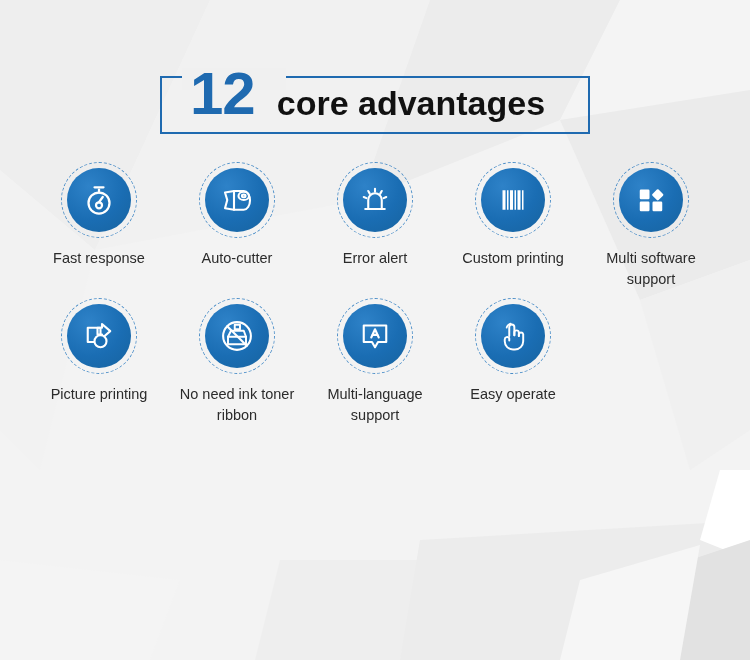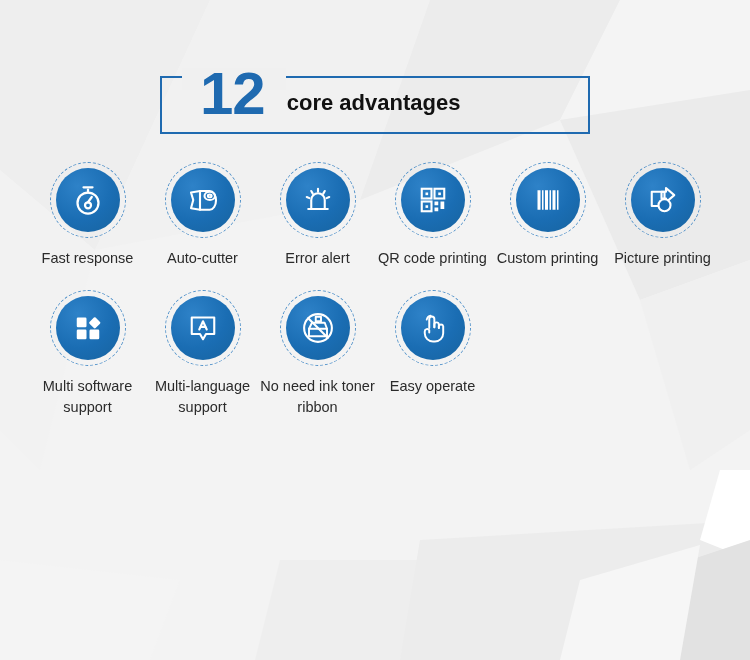--- a/index.html
+++ b/index.html
@@ -65,52 +65,52 @@
 
   .title-text {
     position: absolute;
     left: 0;
     top: 0;
     width: 430px;
     height: 72px;
     display: flex;
     align-items: center;
     justify-content: flex-start;
-    padding-left: 40px;
+    padding-left: 30px;
     z-index: 3;
   }
 
   .title-num {
     font-size: 60px;
     font-weight: bold;
     color: #1f6ab0;
     letter-spacing: -1px;
     line-height: 1;
     position: relative;
     top: -4px;
   }
 
   .title-main {
-    font-size: 22px;
+    font-size: 34px;
     font-weight: bold;
     color: #111111;
     margin-left: 22px;
     line-height: 1;
     position: relative;
     top: 5px;
   }
 
   
   .grid {
     margin-top: 34px;
     width: 690px;
     display: grid;
-    grid-template-columns: repeat(6, 1fr);
+    grid-template-columns: repeat(5, 1fr);
     grid-template-rows: repeat(3, 128px);
-    row-gap: 0px;
+    row-gap: 8px;
   }
 
   .cell {
     display: flex;
     flex-direction: column;
     align-items: center;
   }
 
   .badge {
     width: 64px;
@@ -225,115 +225,95 @@
             <line x1="33" y1="12" x2="31" y2="15.5"></line>
             <line x1="9" y1="20" x2="12.5" y2="21.5"></line>
             <line x1="39" y1="20" x2="35.5" y2="21.5"></line>
           </g>
         </svg>
       </div>
       <div class="cell-label">Error alert</div>
     </div>
 
 
-    <div class="cell">
-      <div class="badge">
-        <svg viewBox="0 0 48 48">
-          <g fill="none" stroke="#ffffff" stroke-width="2.8">
-            <rect x="9" y="9" width="13" height="13"></rect>
-            <rect x="26" y="9" width="13" height="13"></rect>
-            <rect x="9" y="26" width="13" height="13"></rect>
-          </g>
-          <rect x="14" y="14" width="3.5" height="3.5" fill="#ffffff"></rect>
-          <rect x="31" y="14" width="3.5" height="3.5" fill="#ffffff"></rect>
-          <rect x="14" y="31" width="3.5" height="3.5" fill="#ffffff"></rect>
-          <g fill="#ffffff">
-            <rect x="26" y="26" width="5" height="5"></rect>
-            <rect x="34" y="26" width="5" height="10"></rect>
-            <rect x="26" y="34" width="5" height="5"></rect>
-          </g>
-        </svg>
-      </div>
-      <div class="cell-label">QR code printing</div>
-    </div>
 
     <div class="cell">
       <div class="badge">
         <svg viewBox="0 0 48 48">
           <g fill="#ffffff">
             <rect x="10" y="11" width="4" height="26"></rect>
             <rect x="16" y="11" width="2" height="26"></rect>
             <rect x="20" y="11" width="4" height="26"></rect>
             <rect x="26" y="11" width="2" height="26"></rect>
             <rect x="30" y="11" width="4" height="26"></rect>
             <rect x="36" y="11" width="2" height="26"></rect>
           </g>
         </svg>
       </div>
       <div class="cell-label">Custom printing</div>
     </div>
 
     <div class="cell">
       <div class="badge">
         <svg viewBox="0 0 48 48">
-          <g fill="none" stroke="#ffffff" stroke-width="2.8" stroke-linejoin="round" stroke-linecap="round">
-            <path d="M9 13 L26 13 L26 32 L9 32 Z"></path>
-            <path d="M28 8 L39 17.5 L28 27 L28 22 L22 22 L22 13 L28 13 Z"></path>
-            <circle cx="26" cy="31" r="8" fill="#1a6db3"></circle>
-          </g>
-        </svg>
-      </div>
-      <div class="cell-label">Picture printing</div>
-    </div>
-
-    <div class="cell">
-      <div class="badge">
-        <svg viewBox="0 0 48 48">
           <g fill="#ffffff">
             <rect x="9" y="10" width="13" height="13" rx="1.6"></rect>
             <rect x="9" y="26" width="13" height="13" rx="1.6"></rect>
             <rect x="26" y="26" width="13" height="13" rx="1.6"></rect>
             <rect x="27.3" y="11.3" width="11.5" height="11.5" rx="1.6" transform="rotate(45 33 17)"></rect>
           </g>
         </svg>
       </div>
       <div class="cell-label">Multi software support</div>
     </div>
 
     <div class="cell">
       <div class="badge">
         <svg viewBox="0 0 48 48">
           <g fill="none" stroke="#ffffff" stroke-width="2.8" stroke-linejoin="round" stroke-linecap="round">
-            <path d="M9 10 L39 10 L39 32 L28 32 L24 39 L20 32 L9 32 Z"></path>
-            <path d="M19 26 L24 15 L29 26"></path>
-            <line x1="21" y1="22.5" x2="27" y2="22.5"></line>
-          </g>
-        </svg>
-      </div>
-      <div class="cell-label">Multi-language support</div>
+            <path d="M9 13 L26 13 L26 32 L9 32 Z"></path>
+            <path d="M28 8 L39 17.5 L28 27 L28 22 L22 22 L22 13 L28 13 Z"></path>
+            <circle cx="26" cy="31" r="8" fill="#1a6db3"></circle>
+          </g>
+        </svg>
+      </div>
+      <div class="cell-label">Picture printing</div>
     </div>
 
     <div class="cell">
       <div class="badge">
         <svg viewBox="0 0 48 48">
           <g fill="none" stroke="#ffffff" stroke-width="2.6" stroke-linejoin="round" stroke-linecap="round">
             <path d="M21 9 L28 9 L28 15 L21 15 Z"></path>
             <path d="M16 17 L33 17 L36 25 L36 35 L12 35 L12 25 Z"></path>
             <line x1="12" y1="25" x2="36" y2="25"></line>
             <circle cx="24" cy="24" r="18.5" stroke-width="2.8"></circle>
             <line x1="11" y1="11" x2="37" y2="37" stroke-width="2.8"></line>
           </g>
         </svg>
       </div>
       <div class="cell-label">No need ink toner ribbon</div>
     </div>
 
     <div class="cell">
       <div class="badge">
         <svg viewBox="0 0 48 48">
+          <g fill="none" stroke="#ffffff" stroke-width="2.8" stroke-linejoin="round" stroke-linecap="round">
+            <path d="M9 10 L39 10 L39 32 L28 32 L24 39 L20 32 L9 32 Z"></path>
+            <path d="M19 26 L24 15 L29 26"></path>
+            <line x1="21" y1="22.5" x2="27" y2="22.5"></line>
+          </g>
+        </svg>
+      </div>
+      <div class="cell-label">Multi-language support</div>
+    </div>
+
+    <div class="cell">
+      <div class="badge">
+        <svg viewBox="0 0 48 48">
           <g fill="none" stroke="#ffffff" stroke-width="2.6" stroke-linejoin="round" stroke-linecap="round">
             <path d="M19 24 L19 12 A3.4 3.4 0 0 1 25.8 12 L25.8 23"></path>
             <path d="M25.8 23 L25.8 19.5 A3 3 0 0 1 31.8 19.5 L31.8 24"></path>
             <path d="M31.8 24 L31.8 21.5 A3 3 0 0 1 37.6 21.5 L37.6 31 A11 11 0 0 1 26.6 42 L24 42 A11 11 0 0 1 13 31 L13 28.5 A3.2 3.2 0 0 1 19 27 L19 30"></path>
             <path d="M15.5 13 A7 7 0 0 1 21 7.5" stroke-width="2.2"></path>
           </g>
         </svg>
       </div>
       <div class="cell-label">Easy operate</div>
     </div>

